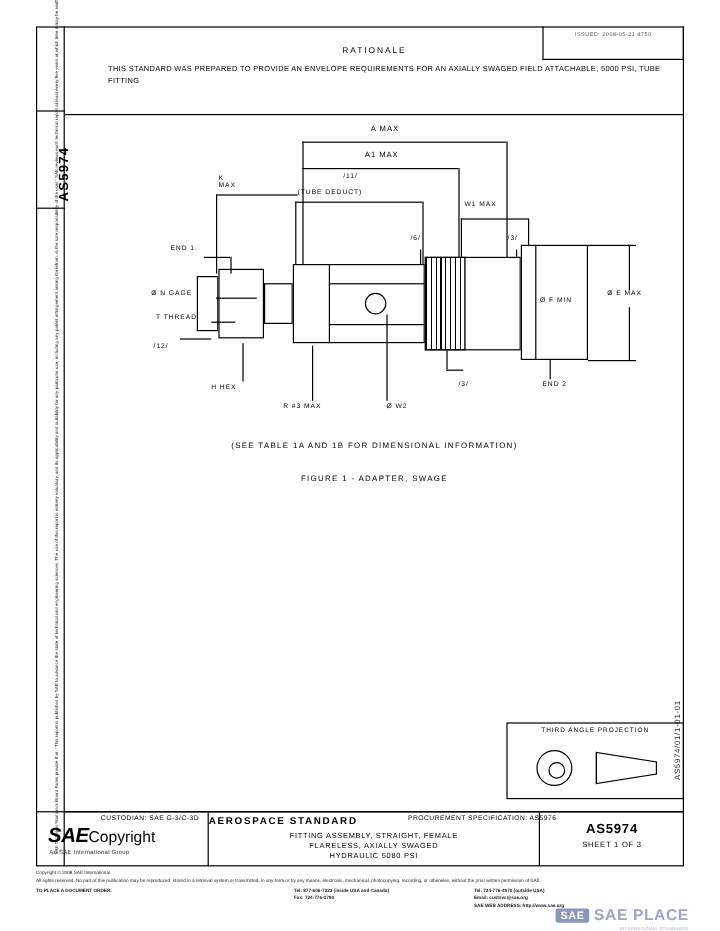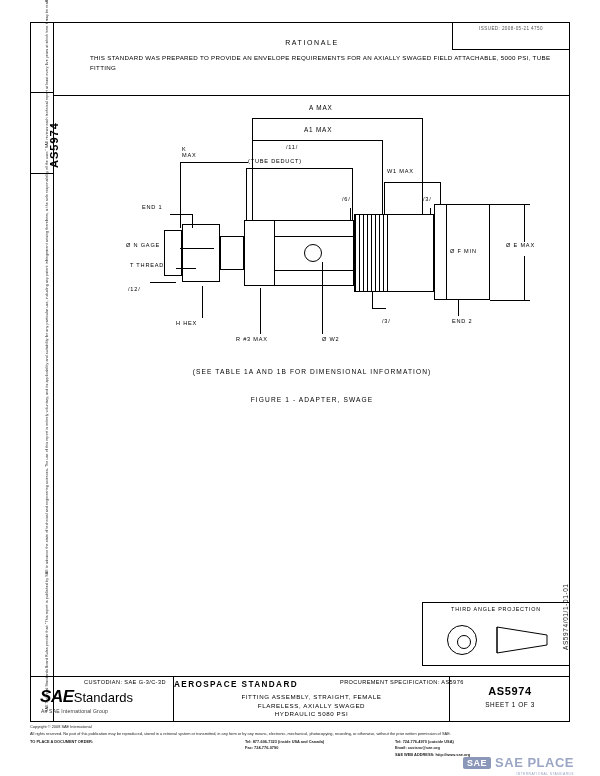--- a/index.html
+++ b/index.html
@@ -302,21 +302,21 @@
   </div>
 
   <div class="custodian">
     <span class="cust-left">CUSTODIAN: SAE G-3/C-3D</span>
     <span class="cust-right">PROCUREMENT SPECIFICATION: AS5976</span>
   </div>
 
   <div class="titleblock">
     <div class="tb-logo">
       <div class="sae-logo">
-        <span>SAE</span><span class="aero">Standards</span>
+        <span>SAE</span><span class="aero">Copyright</span>
       </div>
       <div class="sae-sub">An SAE International Group</div>
     </div>
     <div class="tb-mid">
       <div class="tb-as">AEROSPACE STANDARD</div>
       <div class="tb-desc" style="white-space:pre-line;">FITTING ASSEMBLY, STRAIGHT, FEMALE
 FLARELESS, AXIALLY SWAGED
 HYDRAULIC  5080 PSI</div>
     </div>
     <div class="tb-right">

